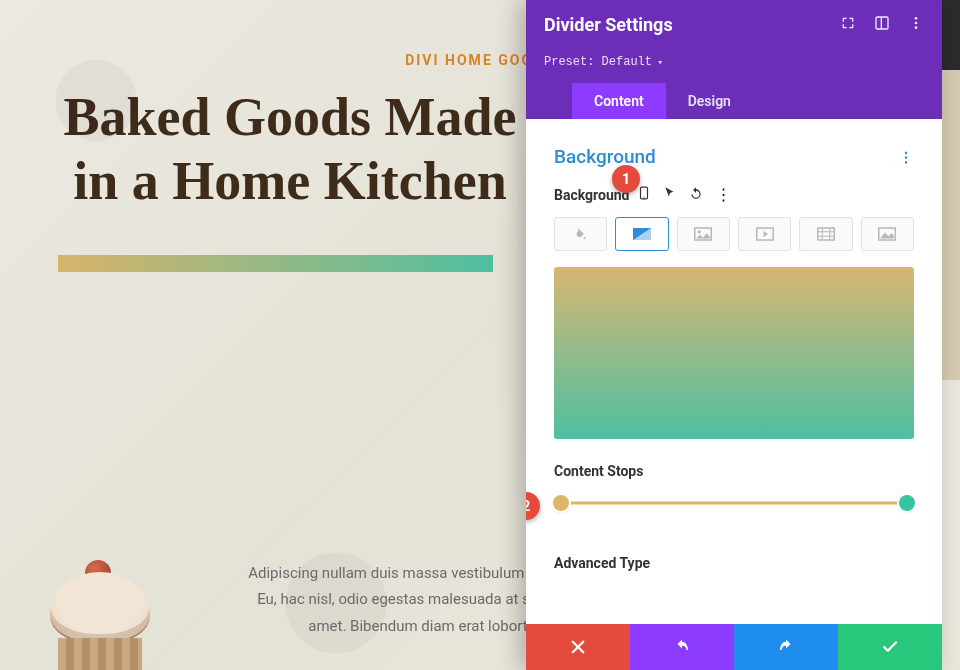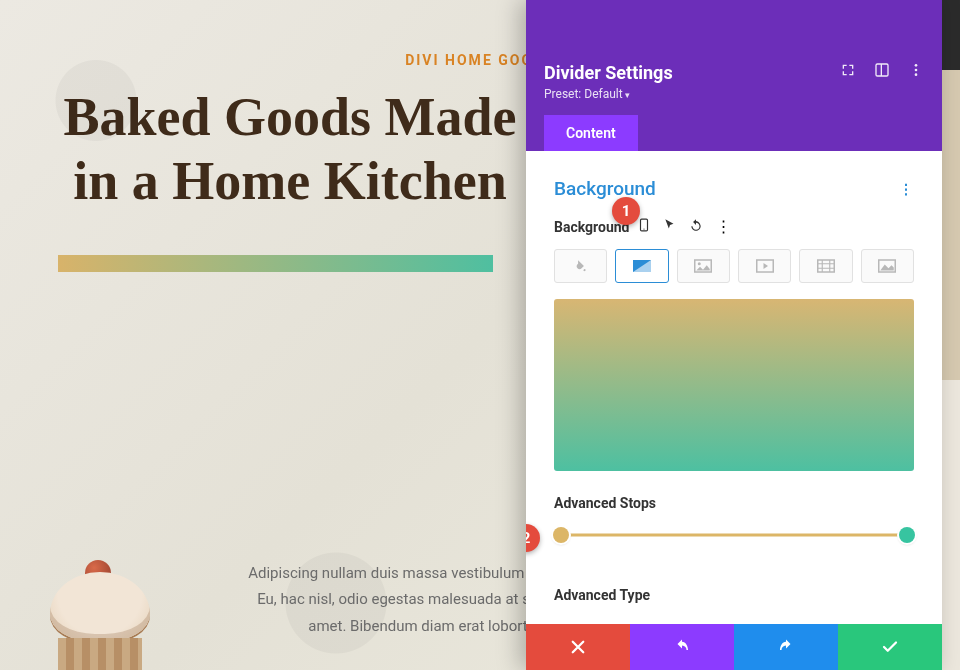--- a/index.html
+++ b/index.html
@@ -91,27 +91,27 @@
     background:#fff;
     box-shadow: -6px 0 22px rgba(0,0,0,.25);
     display:flex; flex-direction:column;
     font-size:14px;
   }
   .panel-header {
     background:#6c2eb9;
     color:#fff;
     padding:14px 18px 0;
   }
-  .panel-title-row { display:flex; align-items:flex-start;margin-top:48px; }
+  .panel-title-row { display:flex; align-items:center; }
   .panel-title { font-size:18px; font-weight:700; flex:1; }
   .hdr-icons { display:flex; gap:18px; }
   .hdr-icons svg { width:16px; height:16px; fill:#fff; opacity:.9; cursor:pointer; }
-  .preset { font-size:12px; margin-top:4px; opacity:.85; }
+  .preset { font-size:12px; margin-top:20px; opacity:.85;font-family:Liberation Mono, monospace; }
   .preset::after { content:" \25BE"; font-size:9px; }
-  .tabs { display:flex; margin-top:14px; }
+  .tabs { display:flex; margin-top:14px;margin-left:28px; }
   .tab {
     padding:10px 22px; font-size:14px; cursor:pointer;
     color:#fff; font-weight:600;
   }
   .tab.active { background:#8c3bff; }
   .tab:not(.active){ opacity:.85; }
 
   .panel-body {
     flex:1; overflow:hidden; padding:26px 28px 12px;
     position:relative;
@@ -218,20 +218,21 @@
               <circle cx="12" cy="5" r="2"></circle>
               <circle cx="12" cy="12" r="2"></circle>
               <circle cx="12" cy="19" r="2"></circle>
             </svg>
         </span>
       </div>
     </div>
     <div class="preset">Preset: Default</div>
     <div class="tabs">
       <div class="tab active">Content</div>
+      <div class="tab">Design</div>
     </div>
   </div>
 
   <div class="panel-body">
     <div class="section-row">
       <div class="section-title">Background</div>
       <div class="kebab">⋮</div>
     </div>
 
     <div class="field-row">
@@ -293,21 +294,21 @@
       <div class="bg-tab">
         <svg viewBox="0 0 24 18">
             <rect x="1" y="1" width="22" height="16" fill="none" stroke="#b8b8b8" stroke-width="2"></rect>
             <path d="M3 15l6-8 5 5 4-4 3 3v4H3z"></path>
           </svg>
       </div>
     </div>
 
     <div class="gradient-preview"></div>
 
-    <div class="sub-label">Advanced Stops</div>
+    <div class="sub-label">Content Stops</div>
 
     <div class="stops-track">
       <div class="stops-line"></div>
       <div class="stop-handle" style="left:2%; background:#dcb667;"></div>
       <div class="stop-handle" style="left:98%; background:#37c4a0;"></div>
     </div>
 
     <div class="anno" style="left:-14px; top:373px;">2</div>
 
     <div class="sub-label" style="margin-top:40px;">Advanced Type</div>

